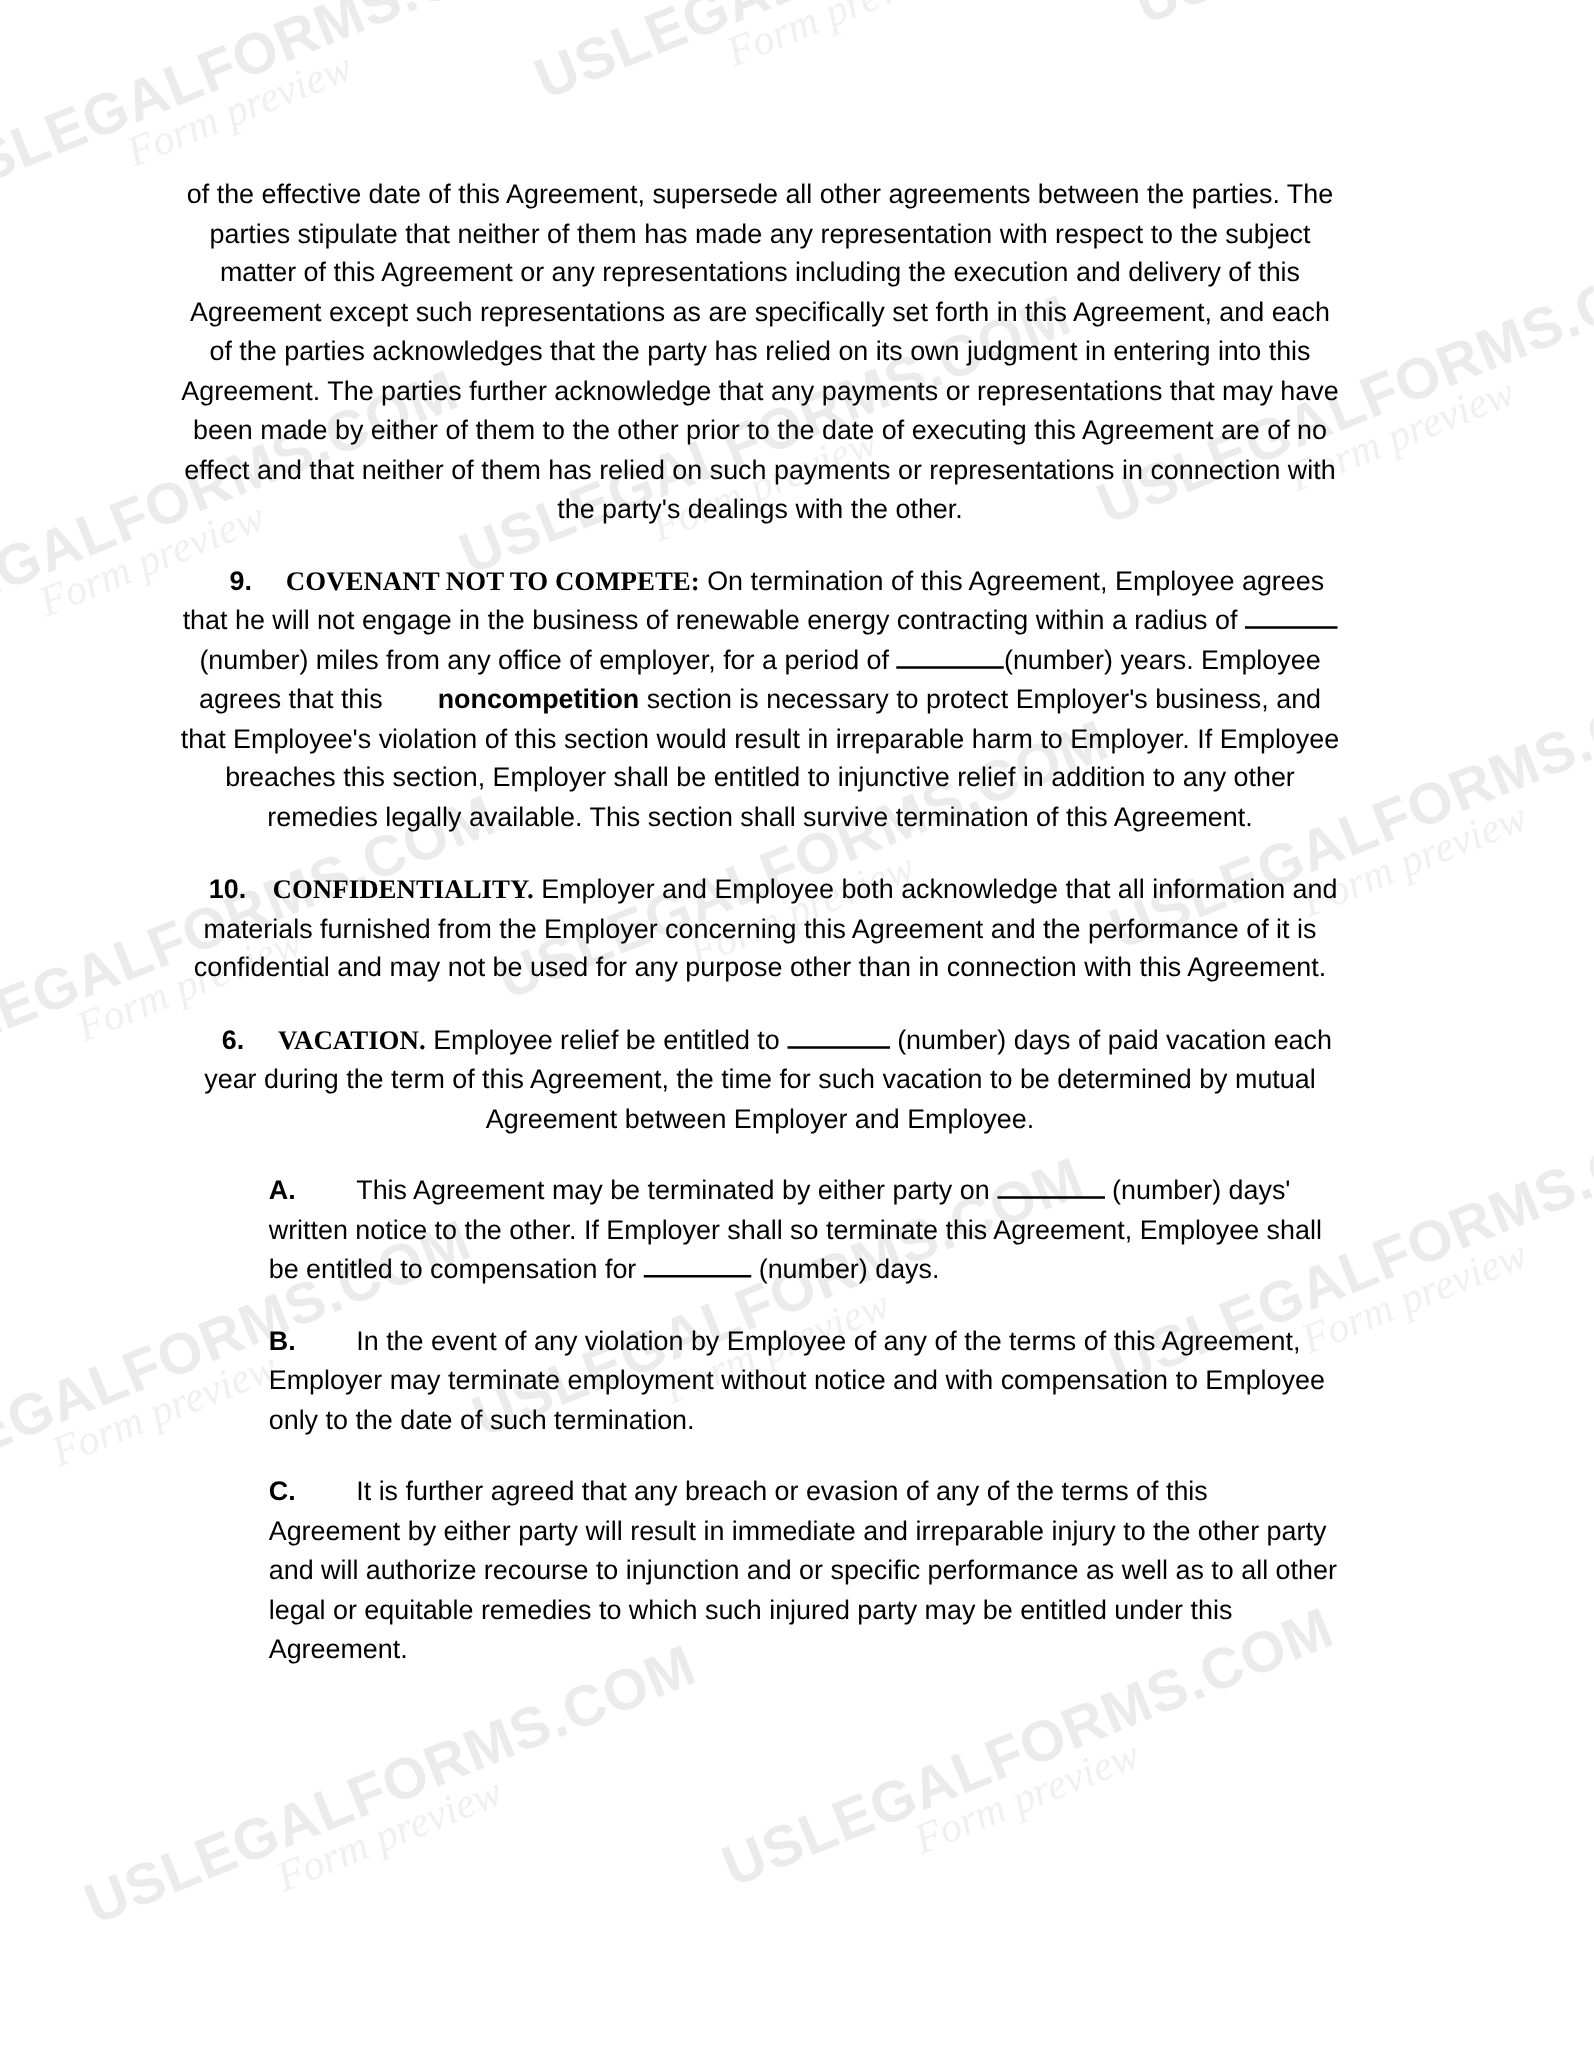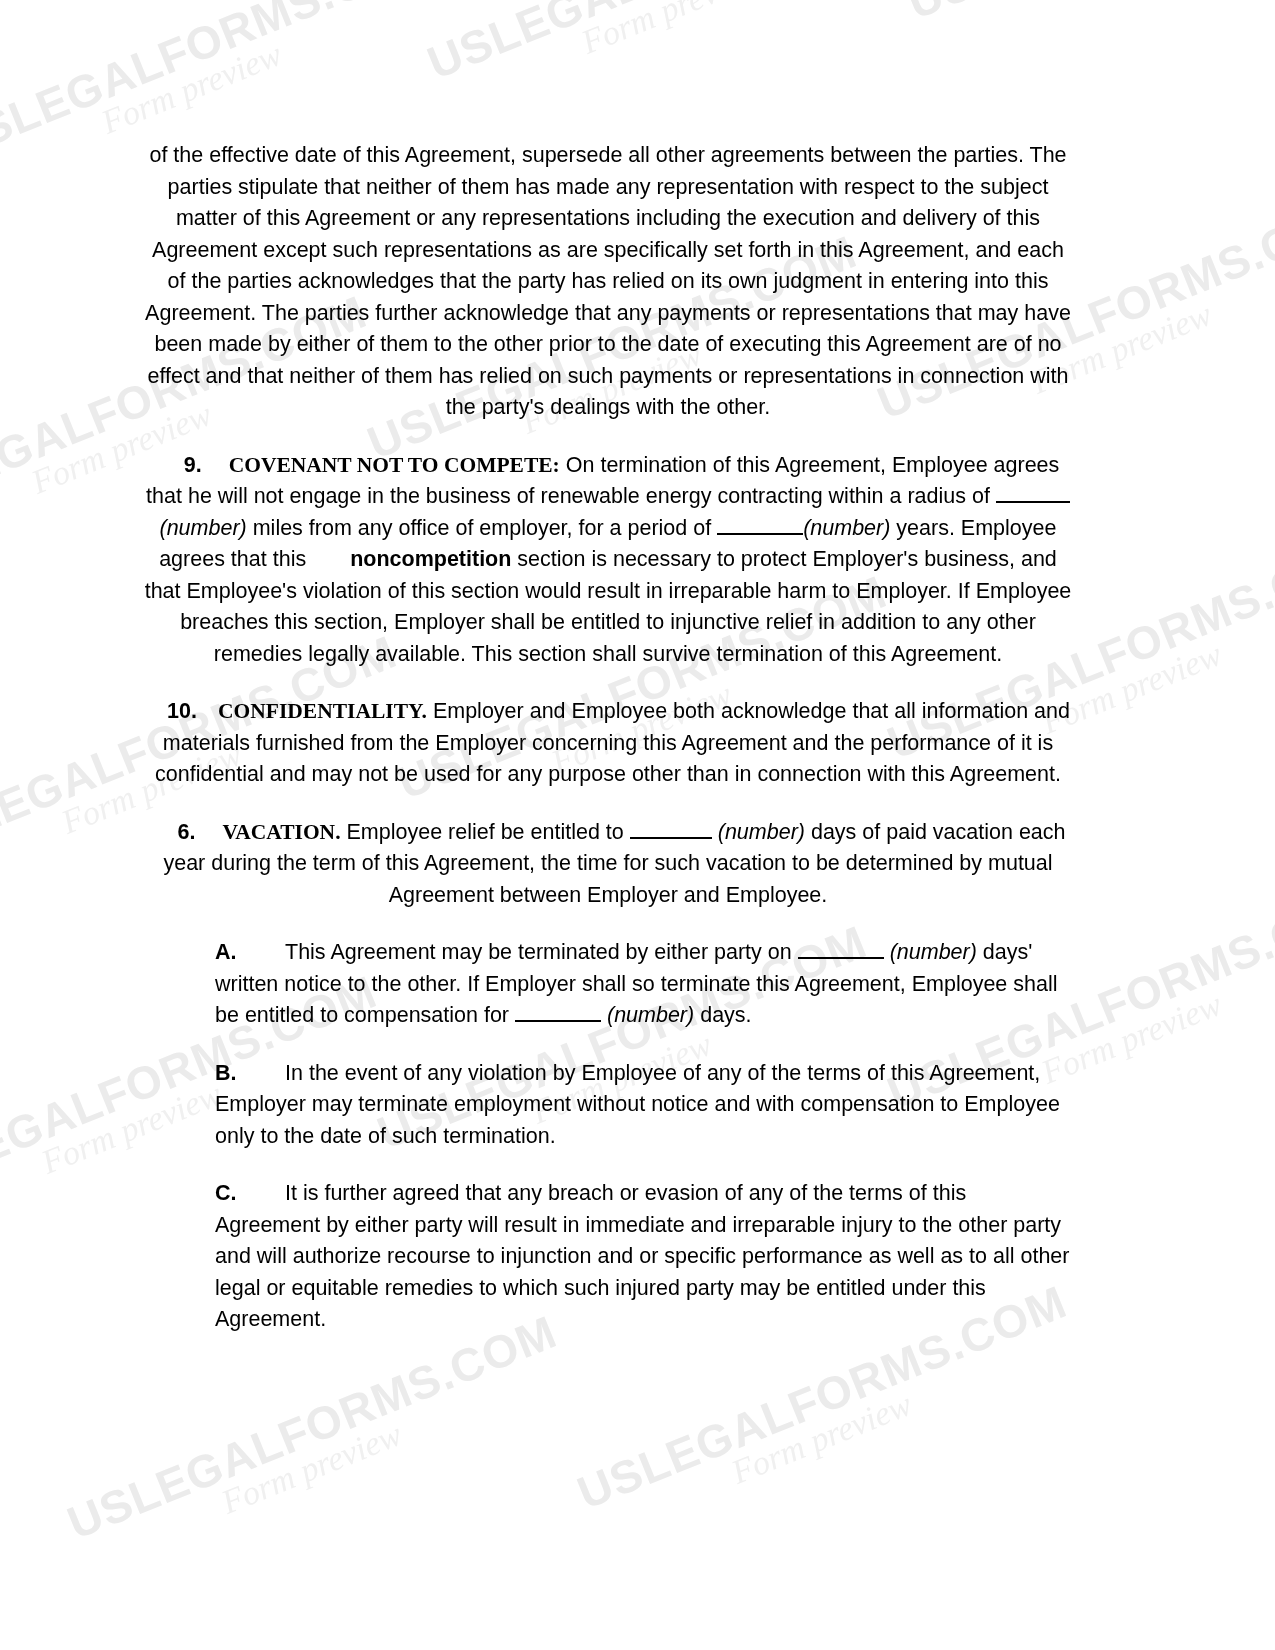--- a/index.html
+++ b/index.html
@@ -86,21 +86,21 @@
     width: 70px;
   }
   .blank {
     display: inline-block;
     border-bottom: 2px solid #000;
     vertical-align: baseline;
   }
   .blank.w1 { width: 74px; }
   .blank.w2 { width: 86px; }
   .blank.w3 { width: 82px; }
-  .ital { font-style: italic; }
+  .ital { }
   .bold { font-weight: bold; margin-left: 38px; }
 </style>
 </head>
 <body>
 
 <div id="page">
 
   <div id="watermark-layer">
 
     <div class="wm-group" style="left:-60px; top:120px; transform:rotate(-22deg);">

